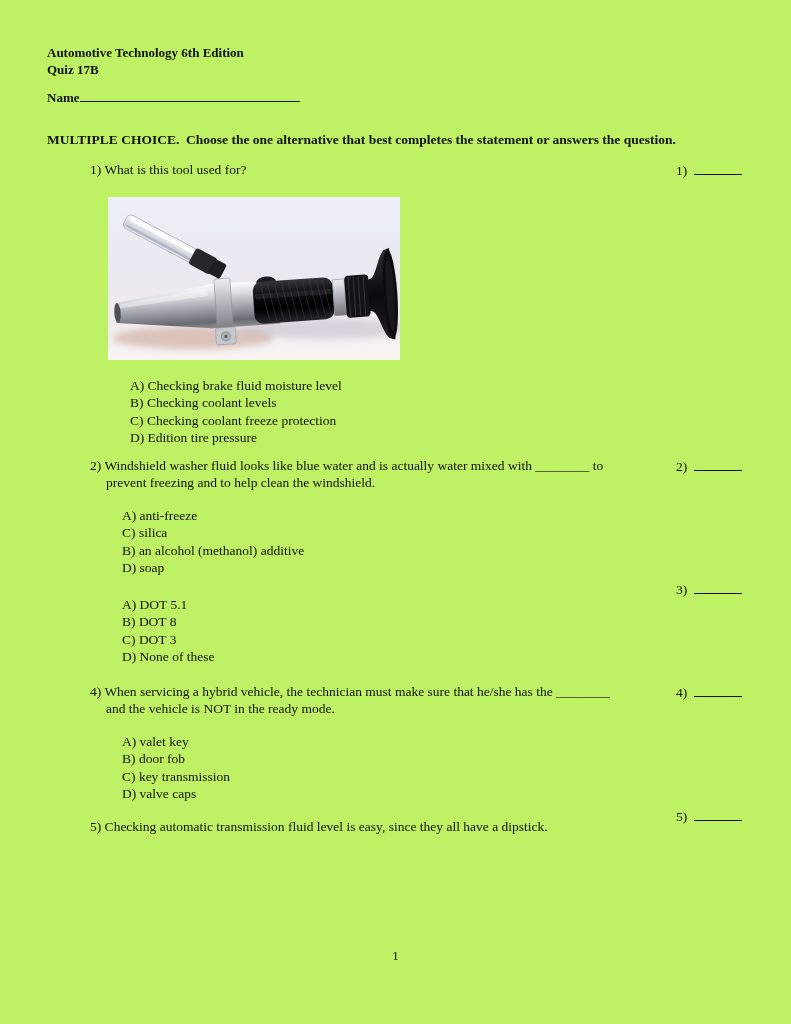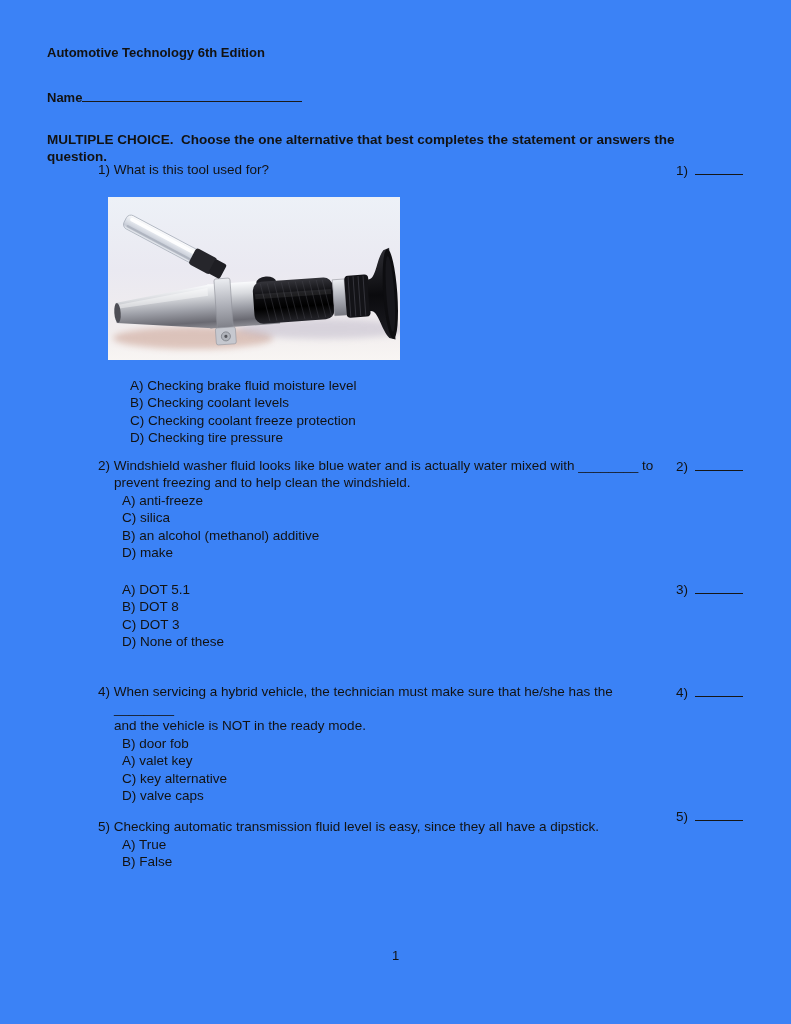--- a/index.html
+++ b/index.html
@@ -1,46 +1,47 @@
 <!DOCTYPE html>
 <html><head>
 <meta charset="utf-8">
 <style>
   html,body{margin:0;padding:0;background:#888;}
   .page{
     position:relative;
     width:791px;height:1024px;
-    background:#3b82f6;
+    background:#bef264;
     margin:0 auto;
-    font-family:Liberation Sans, sans-serif;
+    font-family:Liberation Serif, serif;
     color:#121212;
     overflow:hidden;
   }
   .doc-header{position:absolute;left:47px;top:44px;font-size:13px;font-weight:bold;line-height:17px;}
   .name-row{position:absolute;left:47px;top:87px;font-size:13px;font-weight:bold;}
   .name-blank{display:inline-block;width:220px;height:14px;border-bottom:1.5px solid #1a1a1a;vertical-align:baseline;}
   .instruction{position:absolute;left:47px;top:131px;width:690px;font-size:13.5px;font-weight:bold;line-height:17px;}
   .question{position:absolute;left:90px;width:575px;font-size:13.5px;line-height:17px;}
-  .q-text{padding-left:16px;text-indent:-16px;white-space:pre-line;margin-left:8px;}
-  .choices{margin-top:1px;margin-left:32px;}
+  .q-text{padding-left:16px;text-indent:-16px;white-space:pre-line;}
+  .choices{margin-top:16px;margin-left:32px;}
   .choices.standalone{position:absolute;left:122px;margin:8px;font-size:13.5px;line-height:17.3px;}
   .choice{line-height:17.3px;}
   .answer-slot{position:absolute;left:676px;font-size:13.5px;line-height:17px;white-space:nowrap;}
   .answer-blank{display:inline-block;width:48px;height:13px;border-bottom:1.6px solid #161616;margin-left:7px;}
   .photo-wrap{position:absolute;left:108px;top:197px;width:292px;height:163px;}
   .photo-wrap svg{display:block;}
   .footer{position:absolute;left:0;top:948px;width:100%;text-align:center;font-size:13px;}
 </style>
 </head>
 <body>
 
 <div class="page">
 
   <div class="doc-header">
     <div>Automotive Technology 6th Edition</div>
+    <div>Quiz 17B</div>
   </div>
 
   <div class="name-row">
     <span>Name</span><span class="name-blank"></span>
   </div>
 
   <div class="instruction">MULTIPLE CHOICE.&nbsp; Choose the one alternative that best completes the statement or answers the question.</div>
 
   <div class="question" style="top:161px">
     <div class="q-text">1) What is this tool used for?</div>
@@ -132,31 +133,31 @@
         <rect x="-20" y="-9" width="24" height="18" rx="3" fill="#26262b"></rect>
         <rect x="2" y="-8" width="13" height="16" rx="2" fill="#1e1e23"></rect>
       </g>
     </svg>
   </div>
 
   <div class="choices standalone" style="top:369px">
     <div class="choice">A) Checking brake fluid moisture level</div>
     <div class="choice">B) Checking coolant levels</div>
     <div class="choice">C) Checking coolant freeze protection</div>
-    <div class="choice">D) Checking tire pressure</div>
+    <div class="choice">D) Edition tire pressure</div>
   </div>
 
   <div class="question" style="top:457px">
     <div class="q-text">2) Windshield washer fluid looks like blue water and is actually water mixed with ________ to
 prevent freezing and to help clean the windshield.</div>
     <div class="choices">
       <div class="choice">A) anti-freeze</div>
       <div class="choice">C) silica</div>
       <div class="choice">B) an alcohol (methanol) additive</div>
-      <div class="choice">D) make</div>
+      <div class="choice">D) soap</div>
     </div>
   </div>
   <div class="answer-slot" style="top:457px">
     <span>2)</span><span class="answer-blank"></span>
   </div>
 
   <div class="question" style="top:580px">
     <div class="choices">
       <div class="choice">A) DOT 5.1</div>
       <div class="choice">B) DOT 8</div>
@@ -165,36 +166,32 @@
     </div>
   </div>
   <div class="answer-slot" style="top:580px">
     <span>3)</span><span class="answer-blank"></span>
   </div>
 
   <div class="question" style="top:683px">
     <div class="q-text">4) When servicing a hybrid vehicle, the technician must make sure that he/she has the ________
 and the vehicle is NOT in the ready mode.</div>
     <div class="choices">
+      <div class="choice">A) valet key</div>
       <div class="choice">B) door fob</div>
-      <div class="choice">A) valet key</div>
-      <div class="choice">C) key alternative</div>
+      <div class="choice">C) key transmission</div>
       <div class="choice">D) valve caps</div>
     </div>
   </div>
   <div class="answer-slot" style="top:683px">
     <span>4)</span><span class="answer-blank"></span>
   </div>
 
   <div class="question" style="top:818px">
     <div class="q-text">5) Checking automatic transmission fluid level is easy, since they all have a dipstick.</div>
-    <div class="choices">
-      <div class="choice">A) True</div>
-      <div class="choice">B) False</div>
-    </div>
   </div>
   <div class="answer-slot" style="top:807px">
     <span>5)</span><span class="answer-blank"></span>
   </div>
 
   <div class="footer">1</div>
 
 </div>
 
 </body></html>

